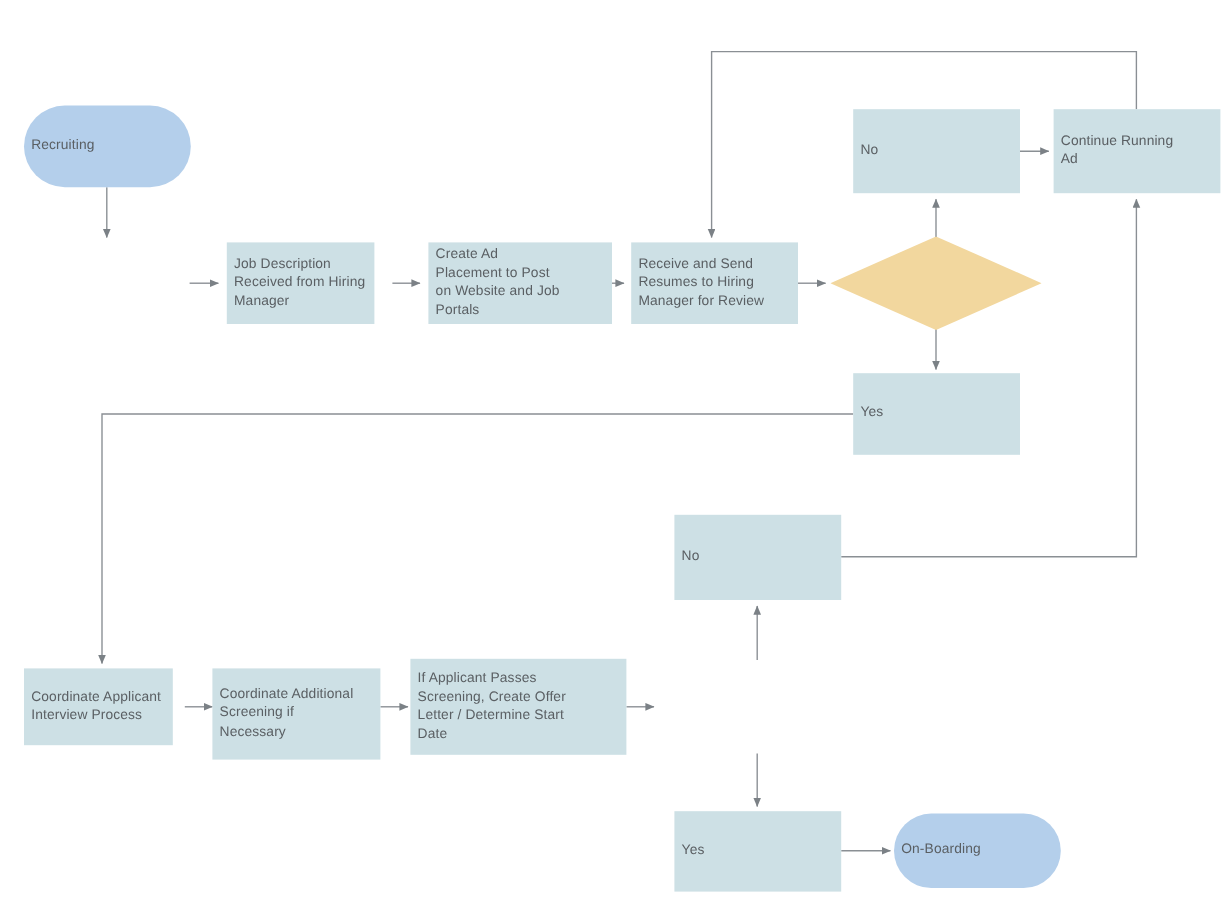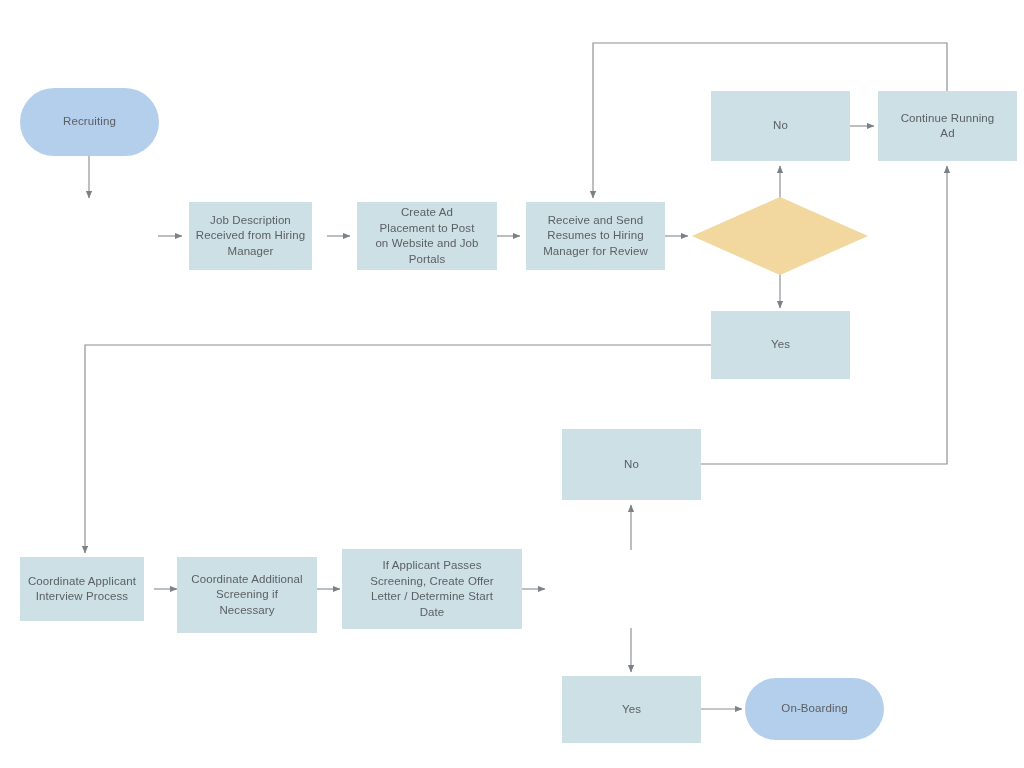--- a/index.html
+++ b/index.html
@@ -22,21 +22,21 @@
     width: 1024px;
     height: 768px;
     pointer-events: none;
   }
   .node {
     position: absolute;
     box-sizing: border-box;
     display: flex;
     align-items: center;
     justify-content: center;
-    text-align: center;
+    text-align: left;
     color: #5a5f63;
     font-size: 11.5px;
     line-height: 15.5px;
     letter-spacing: 0.1px;
   }
   .node .label {
     display: block;
     width: 100%;
     padding: 0 6px;
     white-space: pre-line;
@@ -100,21 +100,21 @@
     <span class="label">Recruiting</span>
   </div>
 
 
   <div class="node process" style="left:189px; top:202px; width:123px; height:68px;">
     <span class="label">Job Description
 Received from Hiring
 Manager</span>
   </div>
 
-  <div class="node process" style="left:357px; top:202px; width:140px; height:68px;">
+  <div class="node process" style="left:357px; top:202px; width:153px; height:68px;">
     <span class="label">Create Ad
 Placement to Post
 on Website and Job
 Portals</span>
   </div>
 
   <div class="node process" style="left:526px; top:202px; width:139px; height:68px;">
     <span class="label">Receive and Send
 Resumes to Hiring
 Manager for Review</span>

